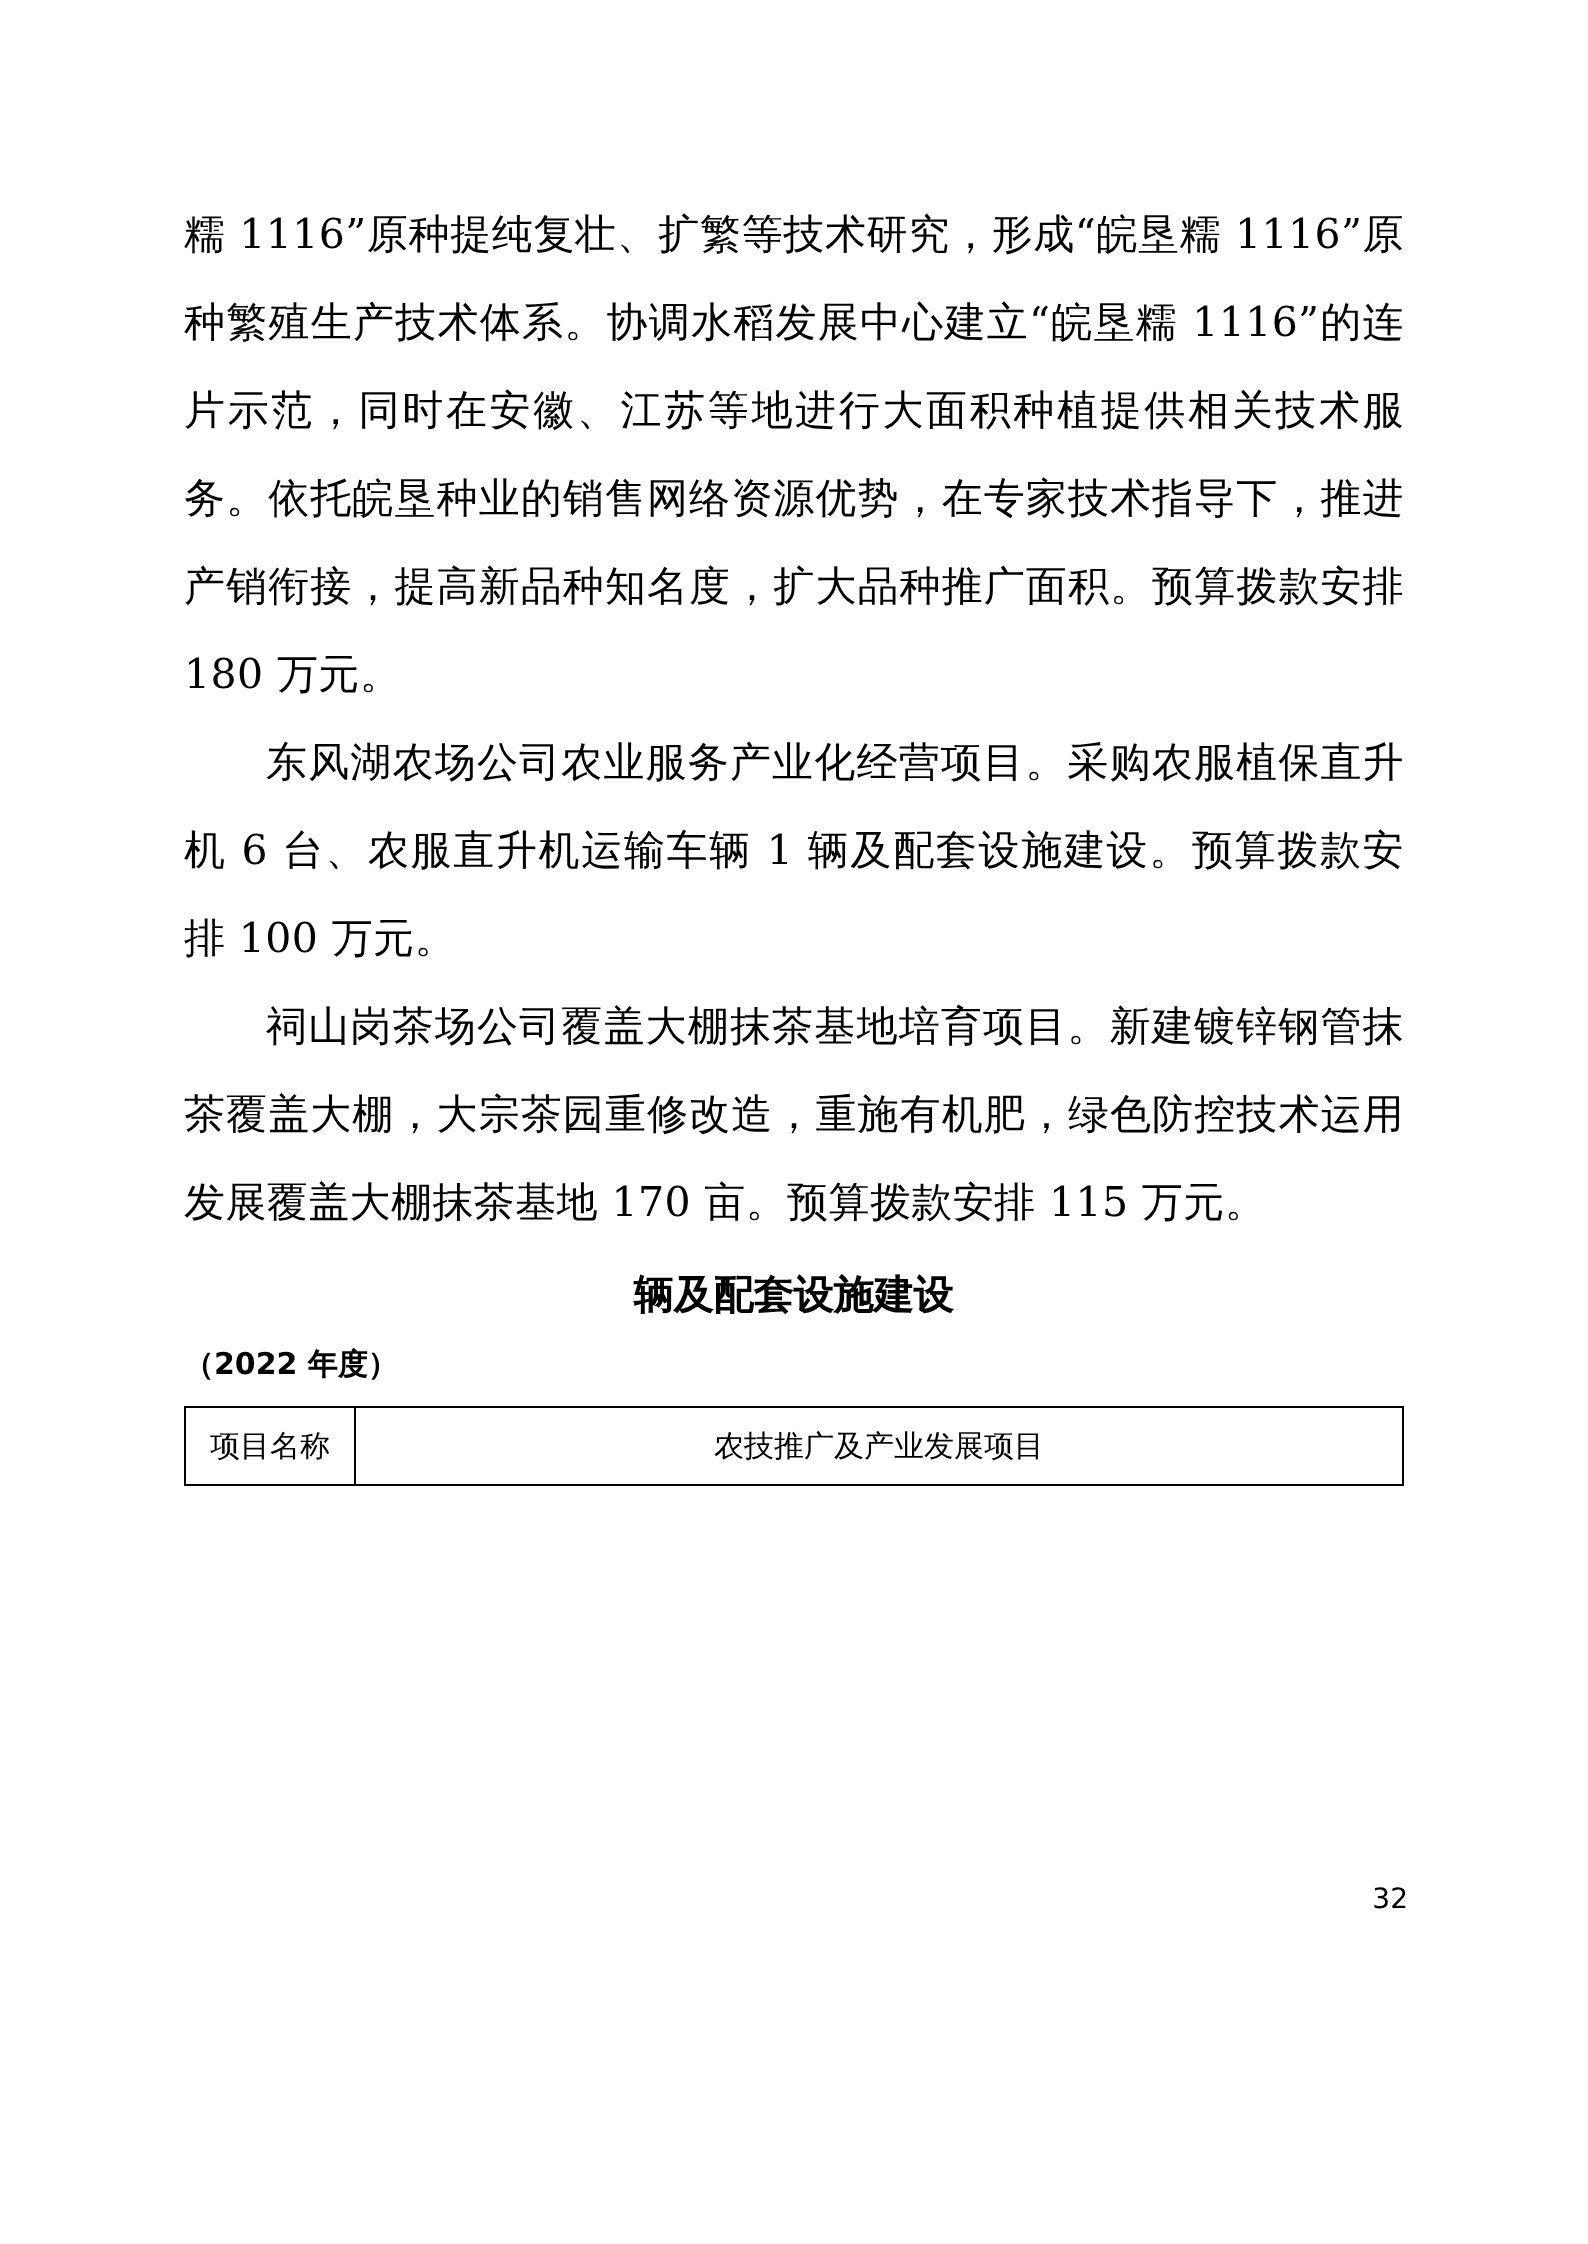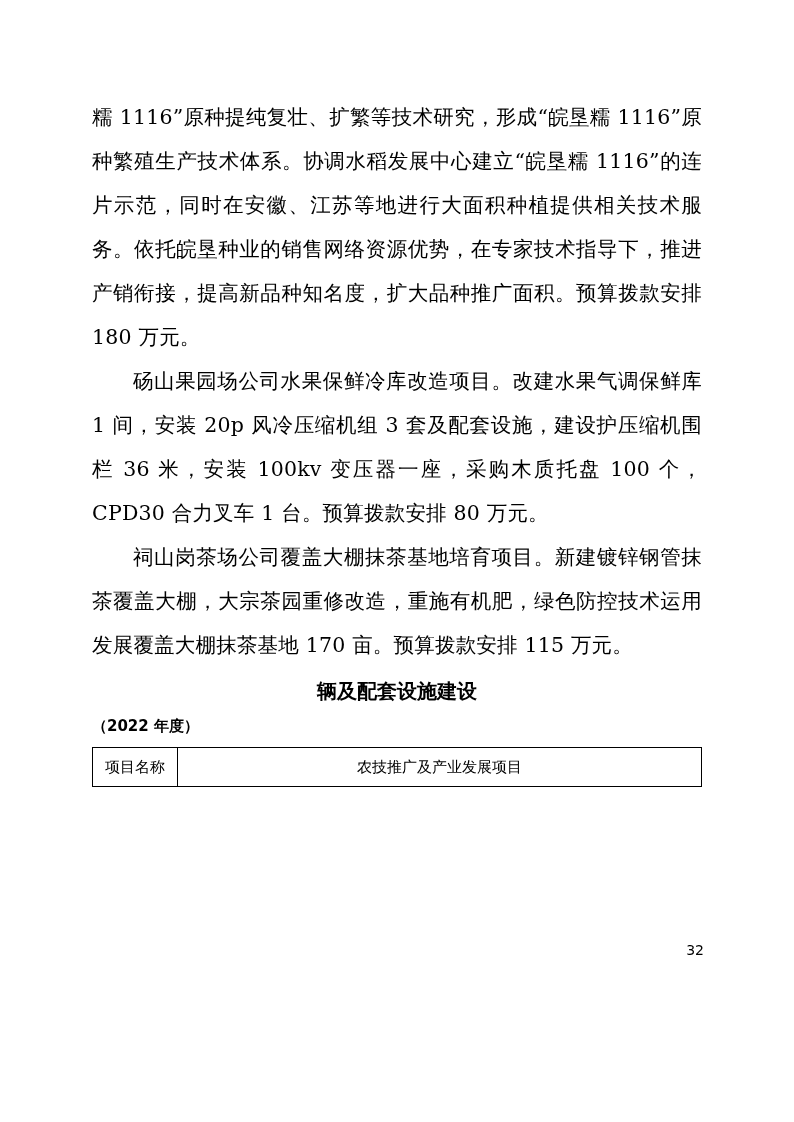--- a/index.html
+++ b/index.html
@@ -82,21 +82,21 @@
     font-family: "DejaVu Sans", "Liberation Sans", sans-serif;
   }
 </style>
 </head>
 <body>
 
 <div class="page">
 
   <div class="body-text">
     <p class="para no-indent">糯 1116”原种提纯复壮、扩繁等技术研究，形成“皖垦糯 1116”原种繁殖生产技术体系。协调水稻发展中心建立“皖垦糯 1116”的连片示范，同时在安徽、江苏等地进行大面积种植提供相关技术服务。依托皖垦种业的销售网络资源优势，在专家技术指导下，推进产销衔接，提高新品种知名度，扩大品种推广面积。预算拨款安排 180 万元。</p>
-    <p class="para">砀山果园场公司水果保鲜冷库改造项目。改建水果气调保鲜库 1 间，安装 20p 风冷压缩机组 3 套及配套设施，建设护压缩机围栏 36 米，安装 100kv 变压器一座，采购木质托盘 100 个，CPD30 合力叉车 1 台。预算拨款安排 80 万元。</p>
+    <p class="para">东风湖农场公司农业服务产业化经营项目。采购农服植保直升机 6 台、农服直升机运输车辆 1 辆及配套设施建设。预算拨款安排 100 万元。</p>
     <p class="para">祠山岗茶场公司覆盖大棚抹茶基地培育项目。新建镀锌钢管抹茶覆盖大棚，大宗茶园重修改造，重施有机肥，绿色防控技术运用发展覆盖大棚抹茶基地 170 亩。预算拨款安排 115 万元。</p>
   </div>
 
   <div class="table-title">辆及配套设施建设</div>
   <div class="table-subtitle">（2022 年度）</div>
 
   <table class="perf">
     <tbody>
       <tr>
         <td class="label-cell">项目名称</td>

